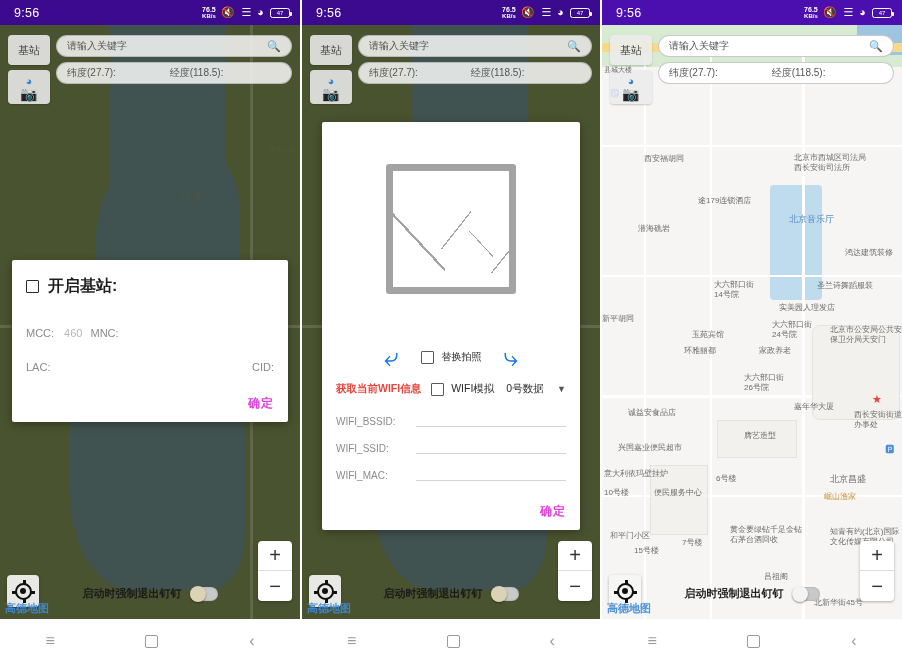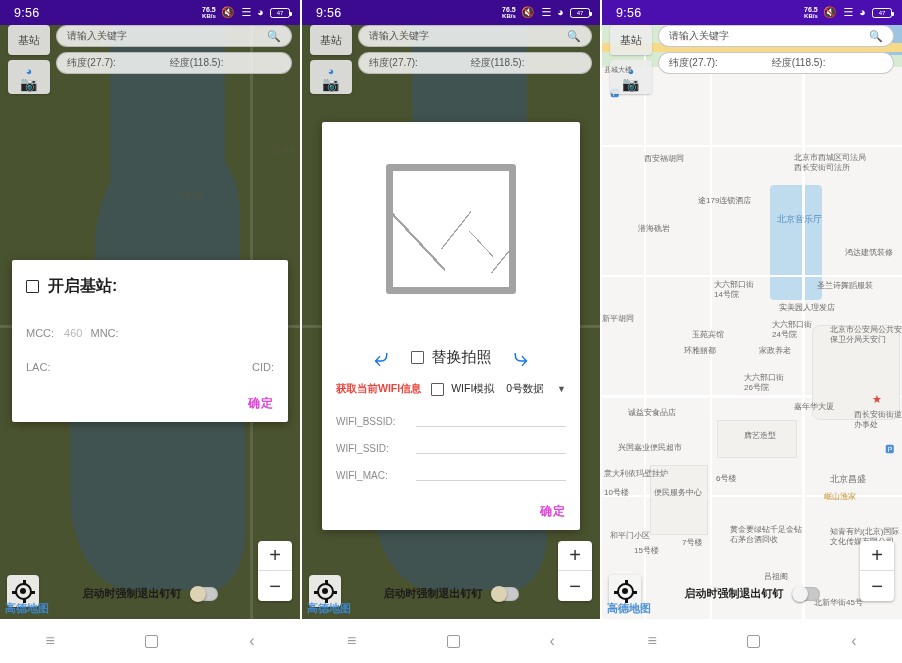--- a/index.html
+++ b/index.html
@@ -36,30 +36,30 @@
   .battery span { font-size:6px; color:#fff; line-height:6px; }
 
   
   .map { position: absolute; inset: 25px 0 0 0; overflow: hidden; }
   .map-green { position:absolute; inset:0; background:#e8eade; }
   .map-water { position:absolute; background:#9dc4e0; }
   .map-road { position:absolute; background:#ffffff; }
   .map-block { position:absolute; background:#f2f1ee; border:1px solid #e4e3df; }
   .map-park { position:absolute; background:#d7ead2; }
   .map-label { position:absolute; font-size:8px; color:#6d6d6d; white-space:nowrap; }
-  .map-label.blue { color:#5a8ec4; }
+  .map-label.blue { color:#5a8ec4;margin-left:12px; }
   .map-label.orange { color:#c79233; }
   .dim { position:absolute; inset:0; background:rgba(58,64,30,.55); z-index:5; pointer-events:none; }
 
   
   .darkmap .map-green { background:#5e6a45; }
   .darkmap .map-water { background:#4a6a8e; }
 
   
-  .topbar { position:absolute; top:25px; left:0; right:0; z-index:20; padding:0 8px 0 8px; }
+  .topbar { position:absolute; top:25px; left:0; right:0; z-index:20; padding:10px 8px 0 8px; }
   .top-row { display:flex; align-items:flex-start; gap:6px; }
   .left-stack { width:42px; display:flex; flex-direction:column; gap:5px; flex:0 0 42px; }
   .sqbtn {
     width:42px; height:30px; background:rgba(236,236,236,.88); border-radius:4px;
     display:flex; align-items:center; justify-content:center;
     font-size:11px; color:#444; box-shadow:0 1px 2px rgba(0,0,0,.2);
   }
   .sqbtn.icon-btn { height:34px; flex-direction:column; gap:1px; padding-top:2px; }
   .wifi-glyph { color:#2f84d8; font-size:11px; line-height:10px; }
   .cam-glyph { font-size:14px; line-height:14px; color:#111; }
@@ -145,21 +145,21 @@
     content:""; position:absolute; left:-4px; bottom:6px; width:140px; height:70px;
     background:
       linear-gradient(to top right, transparent 49.3%, #a3a3a3 49.3%, #a3a3a3 52%, transparent 52%) 0 0/56px 60px no-repeat,
       linear-gradient(to bottom right, transparent 49.3%, #a3a3a3 49.3%, #a3a3a3 52%, transparent 52%) 52px 0/30px 38px no-repeat,
       linear-gradient(to top right, transparent 49.3%, #a3a3a3 49.3%, #a3a3a3 52%, transparent 52%) 80px 20px/24px 26px no-repeat,
       linear-gradient(to bottom right, transparent 49.3%, #a3a3a3 49.3%, #a3a3a3 52%, transparent 52%) 102px 22px/32px 40px no-repeat;
   }
   .rot-row { display:flex; align-items:center; justify-content:center; gap:22px; margin:10px 0 2px; }
   .arrow { font-size:26px; color:#1976e8; line-height:22px; }
   .arrow.left { transform:scaleX(-1); }
-  .rot-row .cbl { display:flex; align-items:center; gap:8px; font-size:15px; color:#2b2b2b; }
+  .rot-row .cbl { display:flex; align-items:center; gap:8px; font-size:10px; color:#2b2b2b; }
   .wifi-row { display:flex; align-items:center; gap:10px; margin:12px 0 4px; }
   .wifi-link { color:#e8453c; font-size:10.5px; font-weight:bold; }
   .wifi-row .cbl { display:flex; align-items:center; gap:7px; font-size:10.5px; color:#2b2b2b; }
   .wifi-row .sel { font-size:10.5px; color:#2b2b2b; margin-left:2px; }
   .caret { margin-left:auto; font-size:9px; color:#555; }
   .fld { display:flex; align-items:flex-end; gap:8px; margin-top:12px; }
   .fld .fk { font-size:10px; color:#8b8b8b; width:72px; flex:0 0 72px; }
   .fld .fv { flex:1; border-bottom:1px solid #d4d4d4; height:15px; }
 </style>
 </head>

